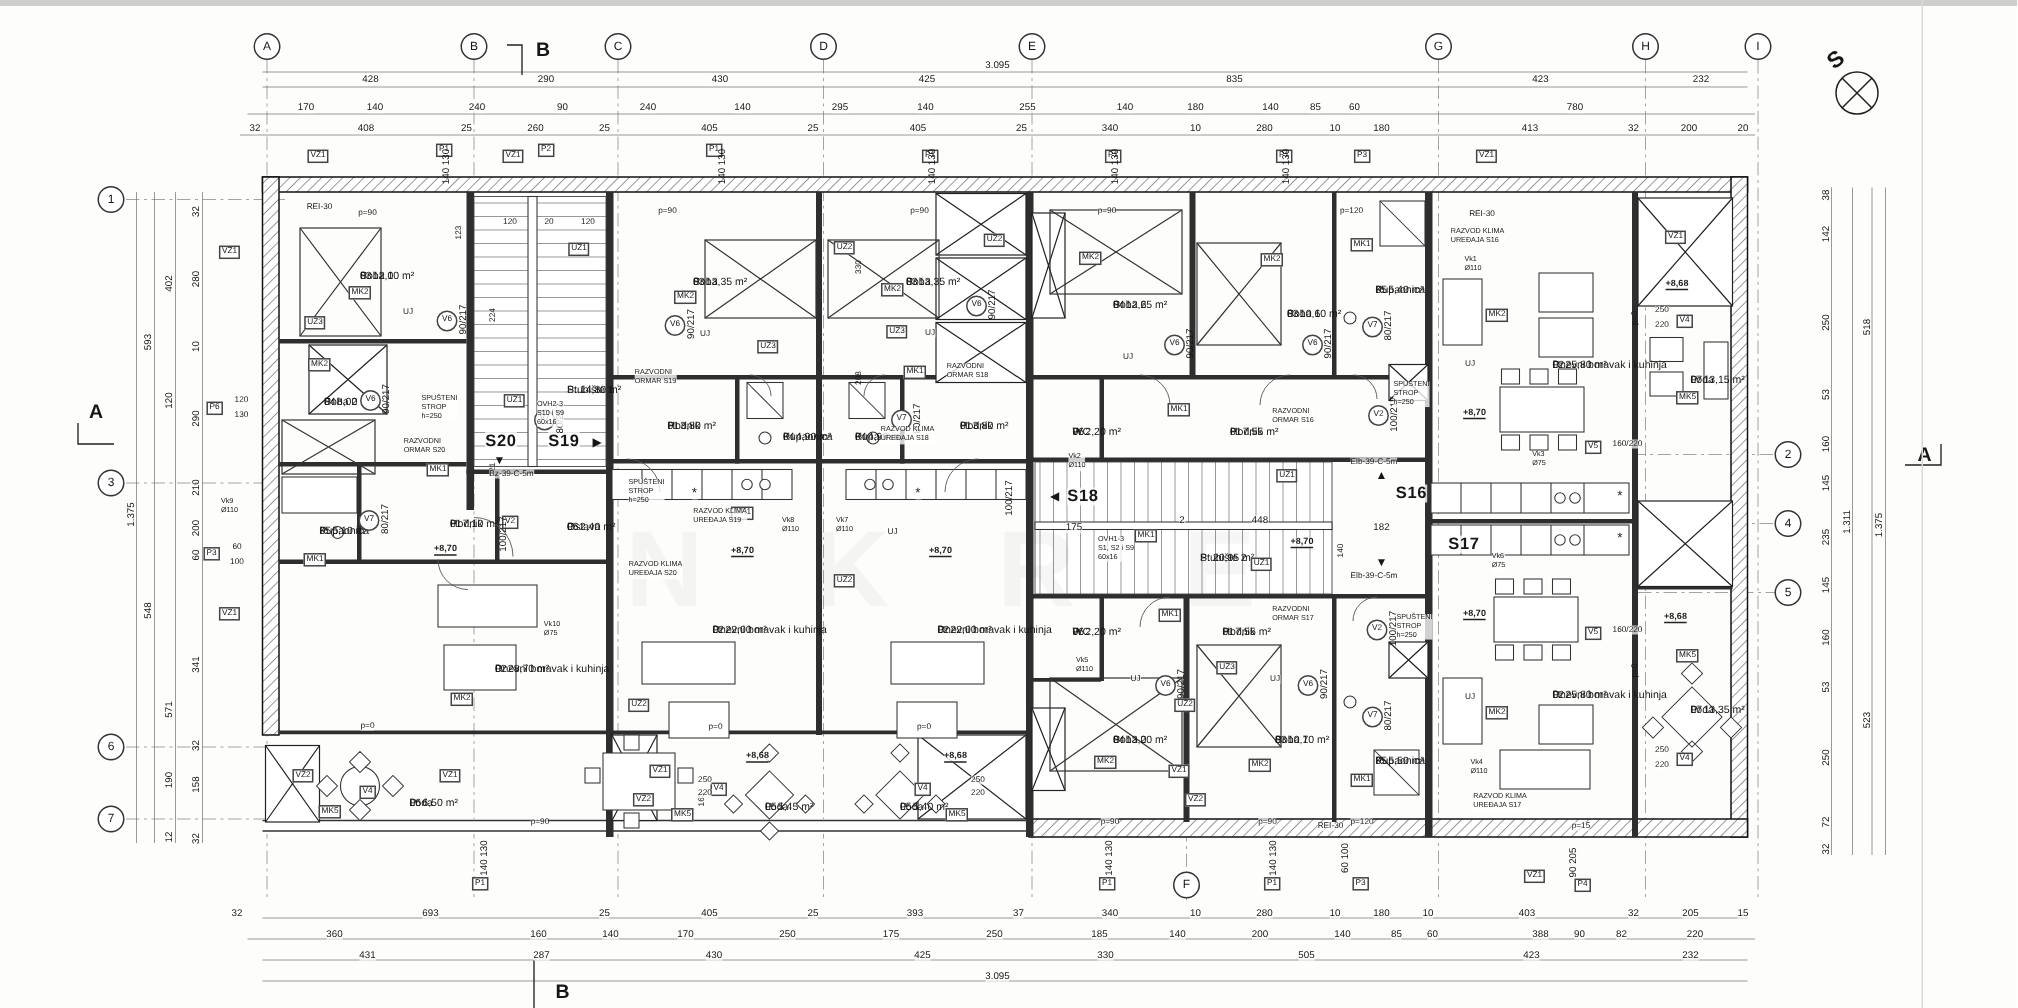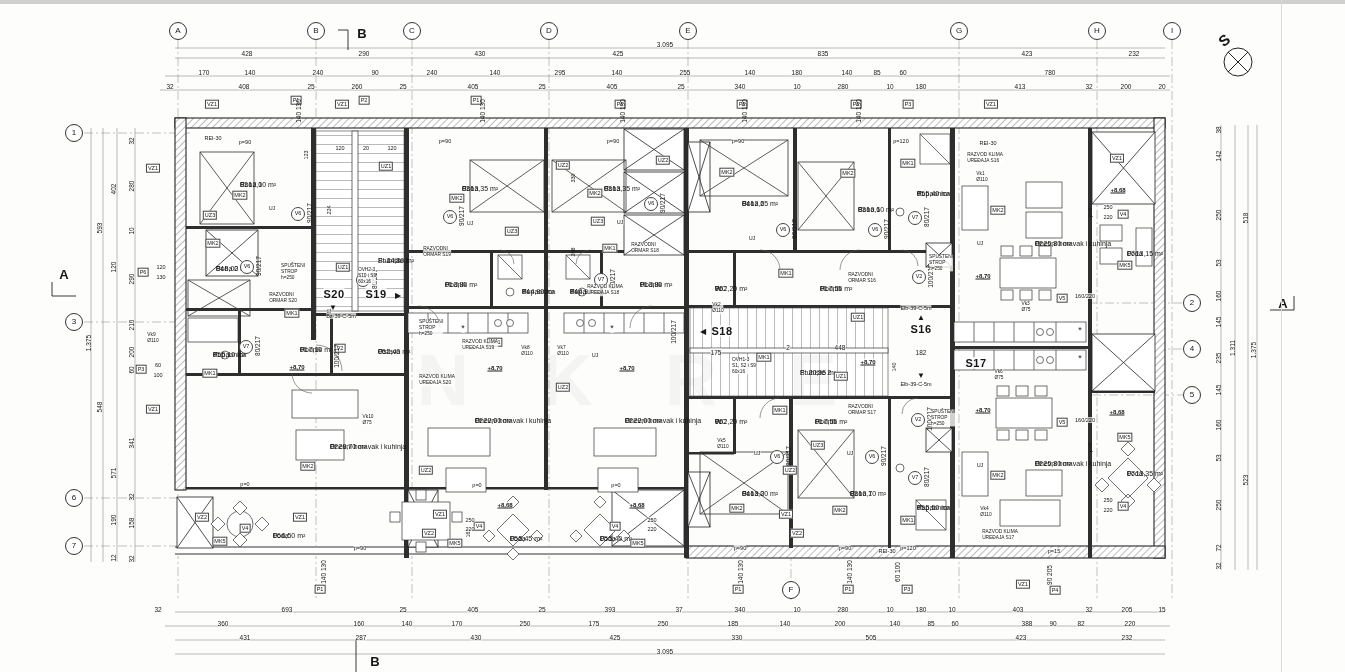--- a/index.html
+++ b/index.html
@@ -484,21 +484,21 @@
         <div class="room" style="left: 1127px; top: 469px;">
           <div class="rn">07</div>
           <div class="rname">Loda</div>
           <div class="rarea">P: 13,35 m²</div>
         </div>
       </div>
 
   <span class="apt" style="left:334px;top:294px">S20</span>
   <span class="apt" style="left:376px;top:294px">S19</span>
   <span class="apt" style="left:722px;top:331px">S18</span>
-  <span class="apt" style="left:921px;top:329px">S16</span>
+  <span class="apt" style="left:941px;top:329px">S16</span>
   <span class="apt" style="left:976px;top:363px">S17</span>
   <span class="tri" style="left:333px;top:307px">▼</span>
   <span class="tri" style="left:398px;top:295px">▶</span>
   <span class="tri" style="left:703px;top:331px">◀</span>
   <span class="tri" style="left:921px;top:317px">▲</span>
   <span class="tri" style="left:921px;top:375px">▼</span>
 
   <span class="dim" style="left:665px;top:44px">3.095</span>
   <div class="layer">
         <span class="dim" style="left: 247px; top: 53px;">428</span>

